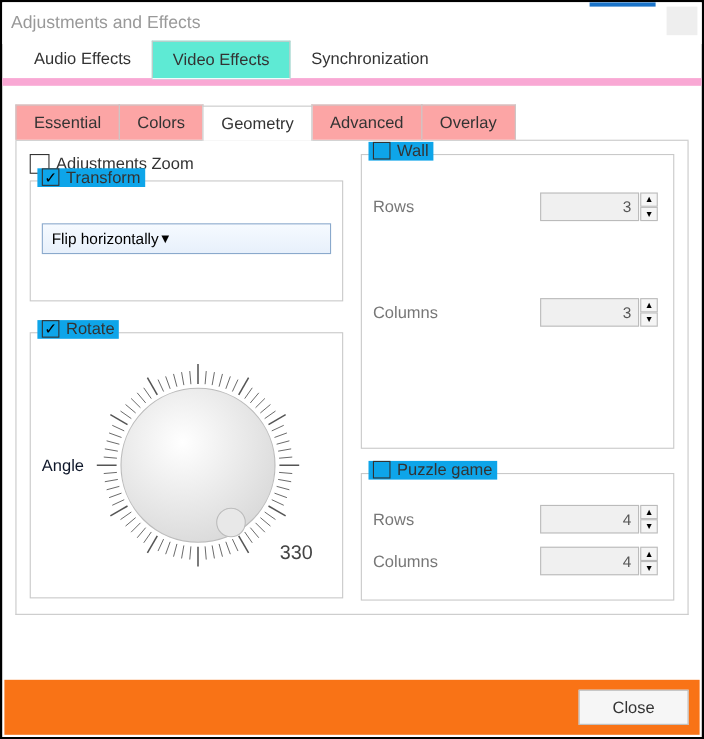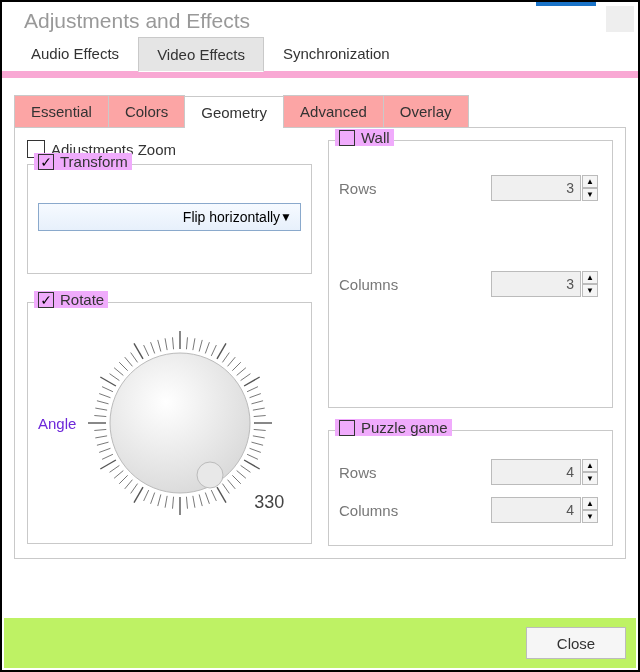--- a/index.html
+++ b/index.html
@@ -1,55 +1,55 @@
 <!DOCTYPE html>
 <html><head>
 <meta charset="utf-8">
 <style>
 * { box-sizing: border-box; margin: 0; padding: 0; font-family: "Segoe UI", Tahoma, sans-serif; }
 body { width: 640px; height: 672px; background: #fff; border: 2px solid #000; position: relative; overflow: hidden; }
-.titlebar { height: 38px; line-height: 38px; padding-left: 22px; font-size: 21px; color: #999; background: #fff; }
+.titlebar { height: 38px; line-height: 38px; padding-left: 8px; font-size: 16px; color: #999; background: #fff; }
 .titlebar .close-x { position: absolute; right: 4px; top: 4px; width: 28px; height: 26px; background: #eee; }
 .blueline { position: absolute; top: 0; right: 42px; width: 60px; height: 4px; background: #1a73c8; }
 .main-tabs { display: flex; align-items: flex-end; height: 38px; padding-left: 10px; border-bottom: 7px solid #f9a8d4; }
 .main-tab { padding: 8px 18px; font-size: 15px; color: #333; border: 1px solid transparent; cursor: pointer; }
-.main-tab.active { border: 1px solid #c9c9c9; border-bottom-color: #fff; background: #e5e5e5; position: relative; top: 1px; }
+.main-tab.active { border: 1px solid #c9c9c9; border-bottom-color: #fff; background: #5eead4; position: relative; top: 1px; }
 .panel { padding: 16px 12px 12px 12px; }
 .sub-tabs { display: flex; align-items: flex-end; height: 34px; border-bottom: 1px solid #c9c9c9; }
 .sub-tab { padding: 7px 16px; font-size: 15px; color: #333; border: 1px solid #c9c9c9; border-bottom: none; margin-right: -1px; background: #fca5a5; cursor: pointer; }
 .sub-tab.active { background: #fff; position: relative; top: 1px; }
 .content { display: flex; border: 1px solid #c9c9c9; border-top: none; padding: 12px; }
 .col-left { width: 50%; padding-right: 8px; }
 .col-right { width: 50%; padding-left: 8px; }
 .chk-row { display: flex; align-items: center; margin-bottom: 6px; }
 .chk { width: 18px; height: 18px; border: 1.5px solid #333; margin-right: 6px; display: flex; align-items: center; justify-content: center; font-size: 14px; line-height: 1; cursor: pointer; }
 .chk.checked::after { content: "✓"; }
 .lbl { font-size: 15px; color: #333; }
 .group { border: 1px solid #c9c9c9; padding: 10px; margin-top: 2px; position: relative; }
-.group-hd { position: absolute; top: -12px; left: 6px; background: #f0abfc; padding: 0 4px; display: flex; align-items: center; }
+.group-hd { position: absolute; top: -12px; left: 6px; background: #0ea5e9; padding: 0 4px; display: flex; }
 .group-hd .chk { width: 16px; height: 16px; }
-.select { display: flex; align-items: center; justify-content: flex-end; width: 100%; height: 28px; border: 1px solid #8aa9cc; background: linear-gradient(#f6faff,#e7f0fb); padding: 0 8px; font-size: 14px; margin-top: 28px; cursor: pointer; }
+.select { display: flex; align-items: center; justify-content: flex-start; width: 100%; height: 28px; border: 1px solid #8aa9cc; background: linear-gradient(#f6faff,#e7f0fb); padding: 0 8px; font-size: 14px; margin-top: 28px; cursor: pointer; }
 .select .caret { font-size: 12px; }
 .rotate-group { margin-top: 28px; }
 .rotate-body { display: flex; align-items: center; height: 220px; }
-.angle-lbl { font-size: 15px; color: #6d28d9; margin-right: 4px; }
+.angle-lbl { font-size: 15px; color: #0f172a; margin-right: 4px; }
 .dial-wrap { position: relative; width: 200px; height: 200px; }
 .num330 { position: absolute; right: -4px; bottom: 10px; font-size: 18px; color: #444; }
 .field-row { display: flex; align-items: center; justify-content: space-between; margin: 18px 0; padding-right: 4px; }
 .field-lbl { font-size: 15px; color: #777; }
 .spin { display: flex; align-items: center; }
 .spin-input { width: 90px; height: 26px; border: 1px solid #bbb; background: #f0f0f0; text-align: right; padding-right: 6px; font-size: 14px; color: #555; }
 .spin-btns { display: flex; flex-direction: column; margin-left: 1px; }
 .spin-btn { width: 16px; height: 13px; border: 1px solid #bbb; background: #f5f5f5; font-size: 8px; line-height: 11px; text-align: center; cursor: pointer; }
 .wall-group { margin-top: 0; padding-top: 16px; height: 268px; }
 .wall-group .field-row:first-of-type { margin-top: 60px; }
 .wall-group .field-row:last-of-type { margin-top: 70px; }
 .puzzle-group { margin-top: 22px; padding-top: 16px; }
 .puzzle-group .field-row { margin: 12px 0; }
-.footer { position: absolute; left: 2px; right: 2px; bottom: 2px; height: 50px; background: #bef264; display: flex; justify-content: flex-end; align-items: center; padding-right: 10px; gap: 14px; }
+.footer { position: absolute; left: 2px; right: 2px; bottom: 2px; height: 50px; background: #f97316; display: flex; justify-content: flex-end; align-items: center; padding-right: 10px; gap: 14px; }
 .btn { width: 100px; height: 32px; border: 1px solid #bcbcbc; background: #f6f6f6; font-size: 15px; color: #333; cursor: pointer; }
 .btn.save { outline: 4px solid #e11; outline-offset: 0; }
 </style>
 </head>
 <body>
 
 <div class="blueline"></div>
 <div class="titlebar">
   <span>Adjustments and Effects</span>
   <div class="close-x"></div>

